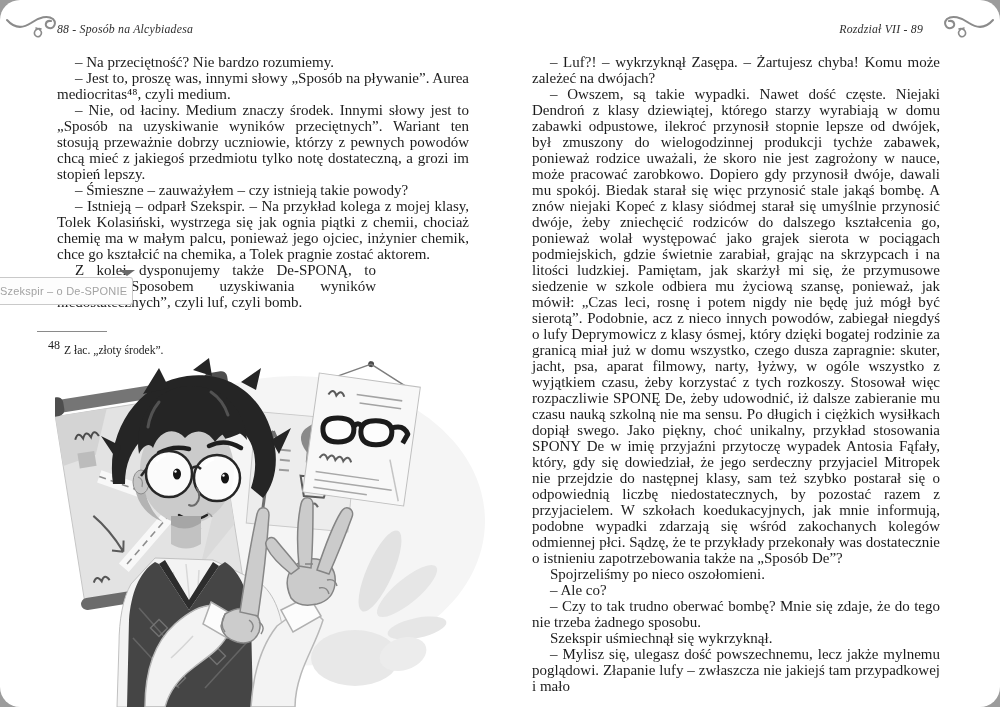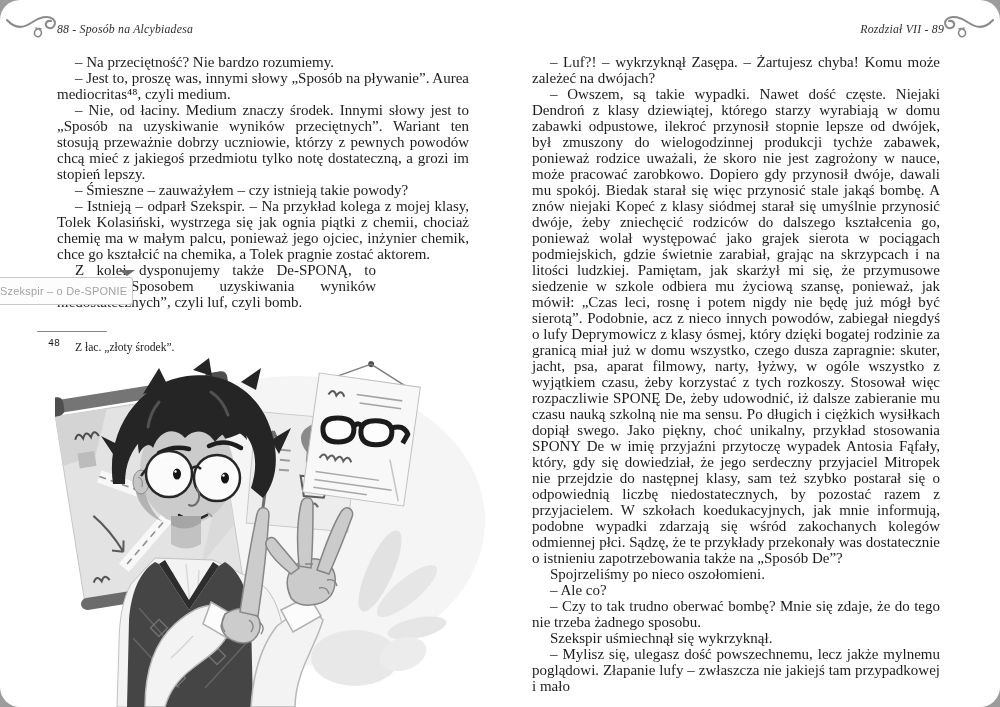--- a/index.html
+++ b/index.html
@@ -8,21 +8,21 @@
     background:#ffffff; overflow:hidden;
     font-family:"Liberation Serif","DejaVu Serif",serif;
     color:#1c1c1c;
     border-radius:20px;
   }
   .running-head {
     position:absolute; top:22px;
     font-style:italic; font-size:11.8px; color:#2e2e2e; letter-spacing:.2px;
   }
   .running-head.left  { left:57px; }
-  .running-head.right { right:56px; }
+  .running-head.right { right:77px; }
   .flourish { position:absolute; top:6px; width:52px; height:32px; }
   .flourish.left  { left:6px; }
   .flourish.right { right:6px; transform:scaleX(-1); }
 
   .text-col { position:absolute; top:54px; font-size:15px; line-height:16px; text-align:justify; }
   .text-col.leftcol  { left:57px;  width:412px; }
   .text-col.rightcol { left:532px; width:408px; }
   .text-col p { margin:0; text-indent:18px; }
 
   .wrapped-para { margin:10px 0 0 93px; width:319px; text-indent:22px; }
@@ -39,21 +39,21 @@
     white-space:nowrap; overflow:hidden;
   }
   .badge-pointer {
     position:absolute; left:119px; top:-8px; width:0; height:0;
     border-left:8px solid transparent; border-right:8px solid transparent;
     border-top:6px solid #6b6b6b;
   }
 
   .footnote-rule { position:absolute; left:37px; top:331px; width:70px; border-top:1px solid #8a8a8a; }
   .footnote { position:absolute; left:48px; top:338px; font-size:11.6px; color:#1c1c1c; }
-  .footnote sup { font-size:10px; vertical-align:super; margin-right:15px;font-family:Liberation Mono, monospace; }
+  .footnote sup { font-size:12px; vertical-align:super; margin-right:4px; }
 
   .illustration { position:absolute; left:55px; top:356px; width:440px; height:351px; }
 </style>
 </head>
 <body>
 
 <div class="spread">
 
   <svg class="flourish left" viewBox="0 0 52 32">
     <path d="M1,14 C8,22 16,23 25,17 C33,11 42,9 47,13 C51,17 48,23 43,22 C38,21 39,14 45,15" fill="none" stroke="#8b8b8b" stroke-width="2" stroke-linecap="round"></path>

